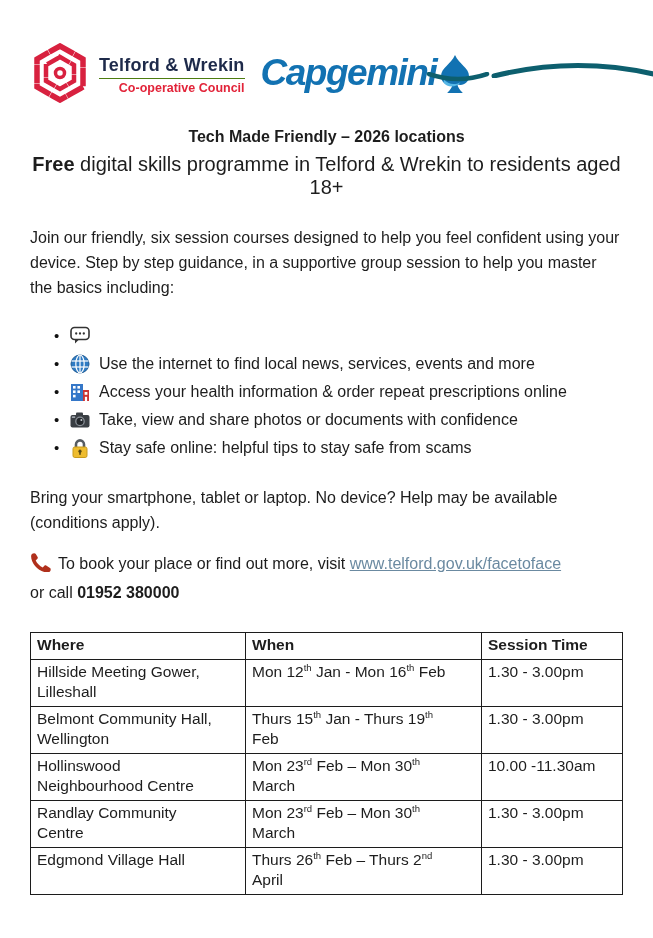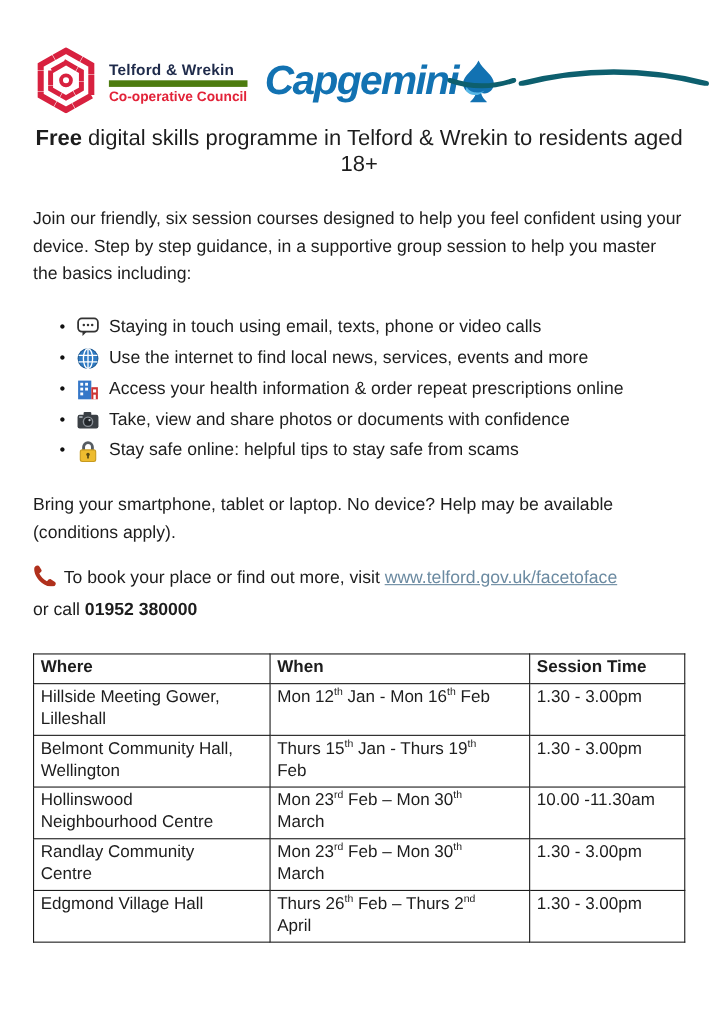--- a/index.html
+++ b/index.html
@@ -7,22 +7,22 @@
     width:653px;height:938px;overflow:hidden;background:#ffffff;
     font-family:"Liberation Sans",sans-serif;color:#1d1d1d;
     -webkit-font-smoothing:antialiased;
   }
   .page{padding:40px 30px 0;}
 
   
   .logos{height:70px;display:flex;align-items:center;}
   .logo-telford{display:flex;align-items:center;gap:9px;flex:0 0 auto;}
   .tw-text{display:flex;flex-direction:column;}
-  .tw-name{font-size:14px;font-weight:700;color:#1e2a4a;letter-spacing:.2px;
-           border-bottom:6px solid #4d7c0f;padding-bottom:2px;}
+  .tw-name{font-size:18px;font-weight:700;color:#1e2a4a;letter-spacing:.2px;
+           border-bottom:1px solid #4d7c0f;padding-bottom:2px;}
   .tw-sub{font-size:12.5px;font-weight:700;color:#e22339;margin-top:2px;text-align:right;}
   .logo-capgemini{display:flex;align-items:flex-start;margin-left:16px;}
   .cap-word{font-size:37px;font-weight:700;font-style:italic;color:#1272b2;
             letter-spacing:-1.5px;line-height:46px;}
   .cap-spade{margin-left:2px;margin-top:4px;}
   .logo-abilitynet{position:relative;margin-left:20px;padding:10px 0 8px;}
   .an-word{font-size:31px;font-weight:700;color:#0d5f6e;letter-spacing:.3px;line-height:32px;}
   .an-arc-top{position:absolute;top:-4px;left:-2px;}
   .an-arc-bottom{position:absolute;bottom:-3px;right:2px;}
 
@@ -92,37 +92,37 @@
         </svg>
       </span>
       <span class="an-arc-bottom">
         <svg width="64" height="11" viewBox="0 0 64 11">
           <path d="M3,2 Q32,12 61,2" stroke="#0d5f6e" stroke-width="4.5" fill="none" stroke-linecap="round"></path>
         </svg>
       </span>
     </div>
   </div>
 
+  <div class="title">Tech Made Friendly – 2026 locations</div>
   <div class="subtitle"><b>Free</b><span> digital skills programme in Telford &amp; Wrekin to residents aged 18+</span></div>
 
   <p class="intro">Join our friendly, six session courses designed to help you feel confident using your device. Step by step guidance, in a supportive group session to help you master the basics including:</p>
 
   <ul class="bullets">
     <li>
       <span class="dot">•</span>
       <span class="bicon">
         <svg width="20" height="19" viewBox="0 0 20 19">
           <rect x="1" y="1.5" width="18" height="12" rx="3.5" fill="#ffffff" stroke="#333333" stroke-width="1.6"></rect>
           <path d="M5,13 l0,4.5 l4.5,-4.5 z" fill="#333333"></path>
           <circle cx="6.2" cy="7.5" r="1.15" fill="#333333"></circle>
           <circle cx="10" cy="7.5" r="1.15" fill="#333333"></circle>
           <circle cx="13.8" cy="7.5" r="1.15" fill="#333333"></circle>
         </svg>
       </span>
-      <span>Staying in touch using email, texts, phone or video calls</span>
     </li>
     <li>
       <span class="dot">•</span>
       <span class="bicon">
         <svg width="20" height="20" viewBox="0 0 20 20">
           <circle cx="10" cy="10" r="9" fill="#2f7bc3" stroke="#1d5a94" stroke-width="1"></circle>
           <ellipse cx="10" cy="10" rx="4.2" ry="9" fill="none" stroke="#ffffff" stroke-width="1.2"></ellipse>
           <line x1="1.4" y1="7" x2="18.6" y2="7" stroke="#ffffff" stroke-width="1.2"></line>
           <line x1="1.4" y1="13" x2="18.6" y2="13" stroke="#ffffff" stroke-width="1.2"></line>
           <line x1="10" y1="1" x2="10" y2="19" stroke="#ffffff" stroke-width="1.2"></line>

